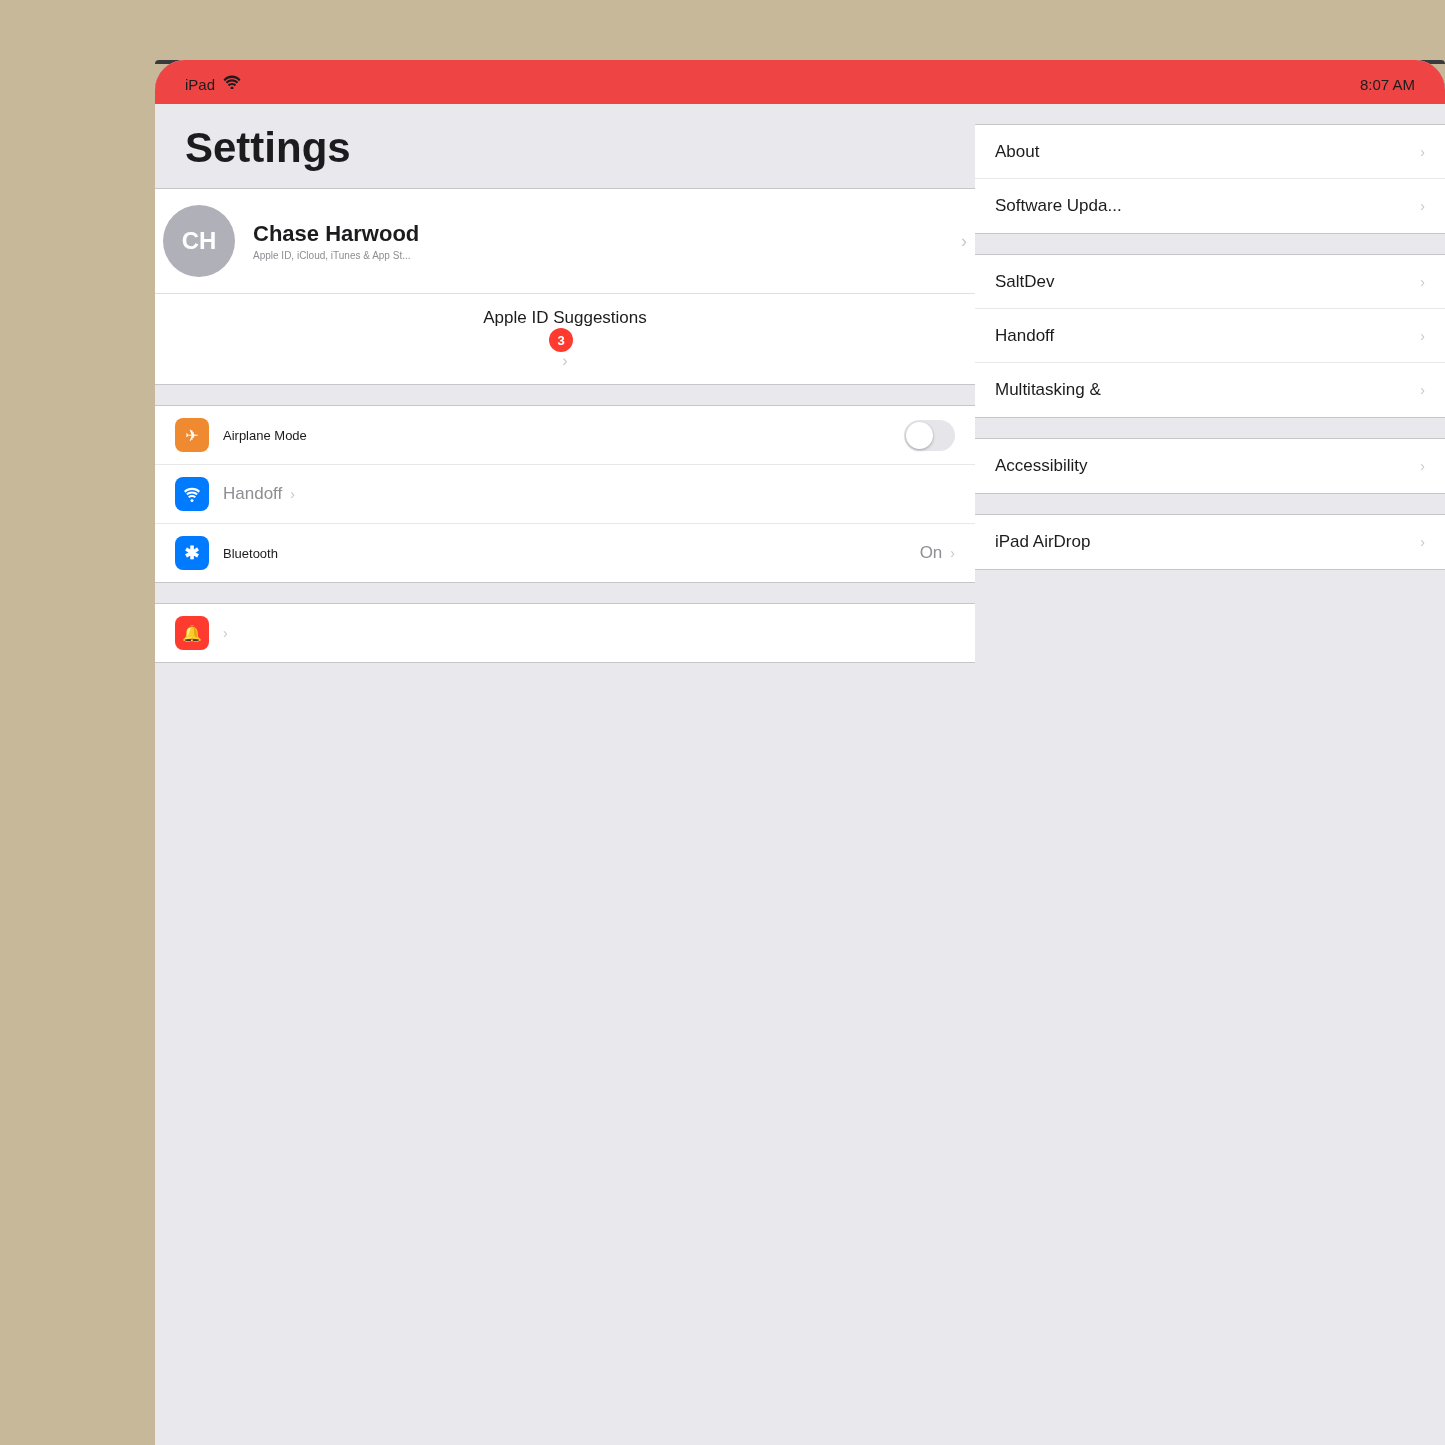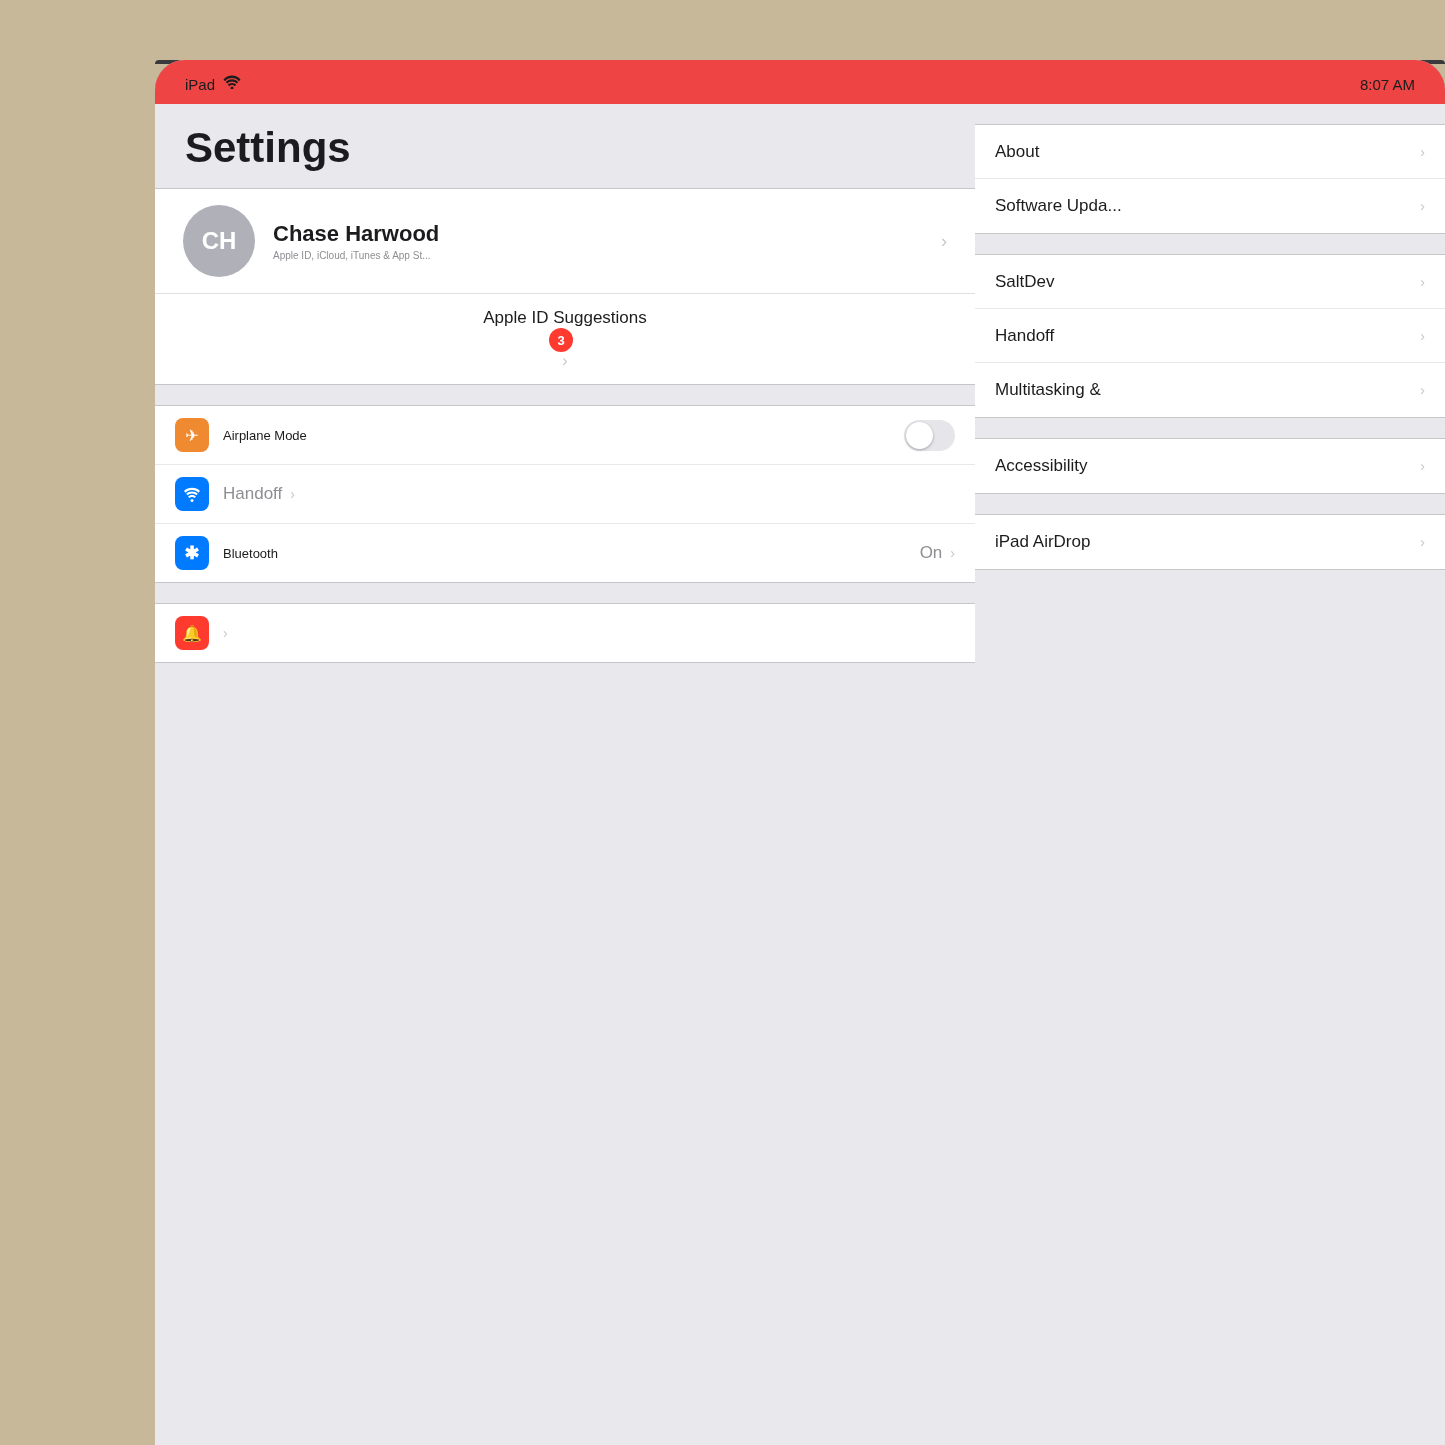--- a/index.html
+++ b/index.html
@@ -89,21 +89,21 @@
     .account-section {
       background: white;
       margin: 0 0 20px 0;
       border-top: 1px solid #c6c6c8;
       border-bottom: 1px solid #c6c6c8;
     }
 
     .account-row {
       display: flex;
       align-items: center;
-      padding: 16px 28px;
+      padding: 16px 8px;
       background: white;
       border-bottom: 1px solid #e0e0e0;
     }
 
     .avatar {
       width: 72px;
       height: 72px;
       border-radius: 50%;
       background: #b0b0b8;
       display: flex;

